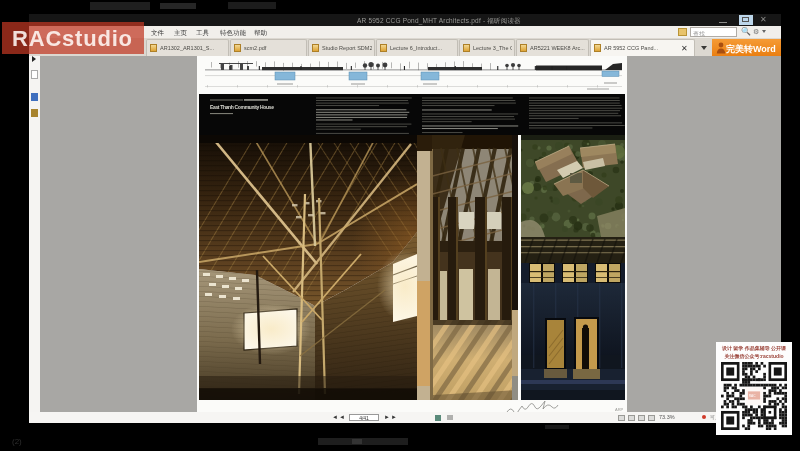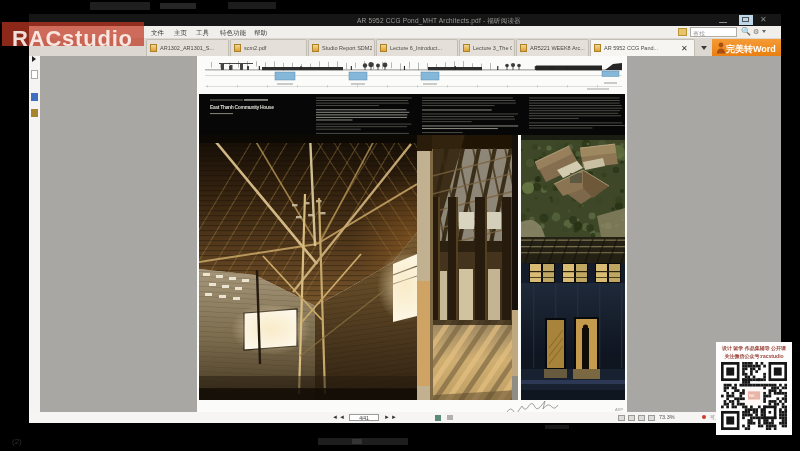--- a/index.html
+++ b/index.html
@@ -687,21 +687,21 @@
 <div class="abs" style="left:589px; top:2.5px; width:7px; height:6px; border:1px solid #9a9a96; background:#dcdcda;"></div>
 <div class="abs" style="left:599px; top:2.5px; width:7px; height:6px; border:1px solid #9a9a96; background:#dcdcda;"></div>
 <div class="abs" style="left:609px; top:2.5px; width:7px; height:6px; border:1px solid #9a9a96; background:#dcdcda;"></div>
 <div class="abs" style="left:619px; top:2.5px; width:7px; height:6px; border:1px solid #9a9a96; background:#dcdcda;"></div>
 <div class="abs" style="left:630px; top:2px; font-size:5.5px; color:#555;">73.3%</div>
 <div class="abs" style="left:673px; top:3px; width:4px; height:4px; border-radius:50%; background:#d03a2a;"></div>
 <div class="abs" style="left:681px; top:2px; font-size:5px; color:#777;">可见</div>
       </div>
   </div>
 
-  <div class="abs" style="left:2px; top:22px; width:142px; height:24px; background:rgba(193,55,34,0.72);text-decoration:underline;">
+  <div class="abs" style="left:2px; top:22px; width:142px; height:32px; background:rgba(193,55,34,0.72);text-decoration:underline;">
     <div class="abs" style="left:10px; top:4px; font-size:22px; font-weight:bold; color:rgba(255,248,245,0.88); filter:blur(0.3px); letter-spacing:0.8px; white-space:nowrap;">RACstudio</div>
   </div>
 
   <div class="abs" id="qrbox" style="left:716px; top:342px; width:76px; height:93px; background:#fdfdfd;">
     <div class="abs" style="left:0px; top:3px; width:76px; text-align:center; font-size:5px; font-weight:bold; color:#9a4238; white-space:nowrap;">设计 留学 作品集辅导 公开课</div>
     <div class="abs" style="left:0px; top:11px; width:76px; text-align:center; font-size:5px; font-weight:bold; color:#9a4238; white-space:nowrap;">关注微信公众号:racstudio</div>
     <div class="abs" id="qrcode" style="left:5px; top:20px; width:66px; height:68px;"><svg width="66" height="68" viewBox="0 0 66 68">
           <rect x="21.12" y="0.00" width="2.69" height="2.77" fill="#161616"></rect>
           <rect x="23.76" y="0.00" width="2.69" height="2.77" fill="#161616"></rect>
           <rect x="26.40" y="0.00" width="2.69" height="2.77" fill="#161616"></rect>

